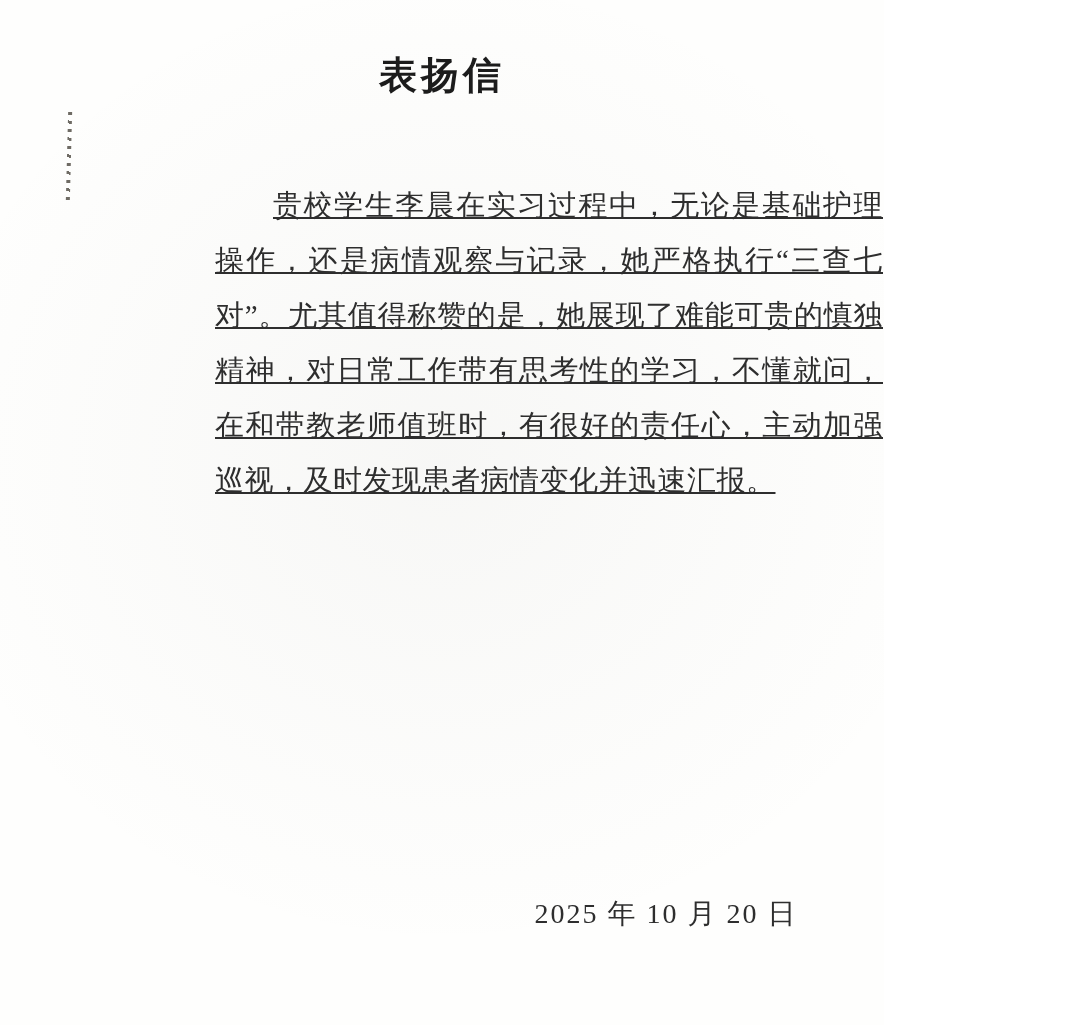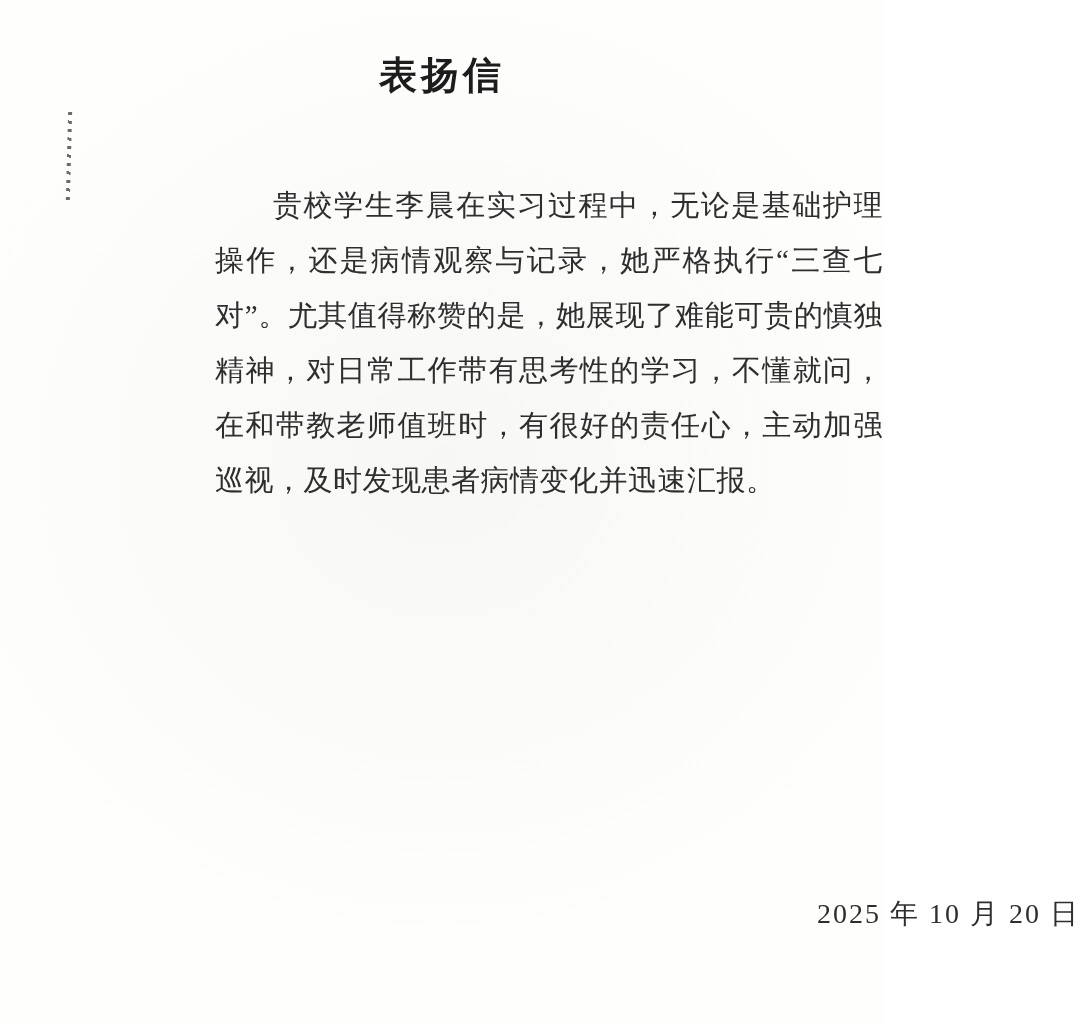--- a/index.html
+++ b/index.html
@@ -55,40 +55,40 @@
   }
   .salutation {
     text-align: left;
     letter-spacing: 1px;
   }
   .para {
     text-indent: 2em;
     text-align: justify;
     text-justify: inter-character;
     letter-spacing: 0.5px;
+    text-decoration: underline;
   }
   .closing {
     position: absolute;
     left: 200px;
     top: 878px;
     width: 880px;
     text-align: center;
     font-size: 29px;
     line-height: 40px;
     color: #2e2e2e;
   }
   .signature {
     letter-spacing: 2px;
   }
   .date {
     margin-top: 16px;
     padding-left: 52px;
     font-size: 28px;
     letter-spacing: 2px;
-    text-align: right;
   }
 </style>
 </head>
 <body>
 
 <div class="page">
 
   <h1 class="title">表扬信</h1>
 
   <div class="perforation"></div>

